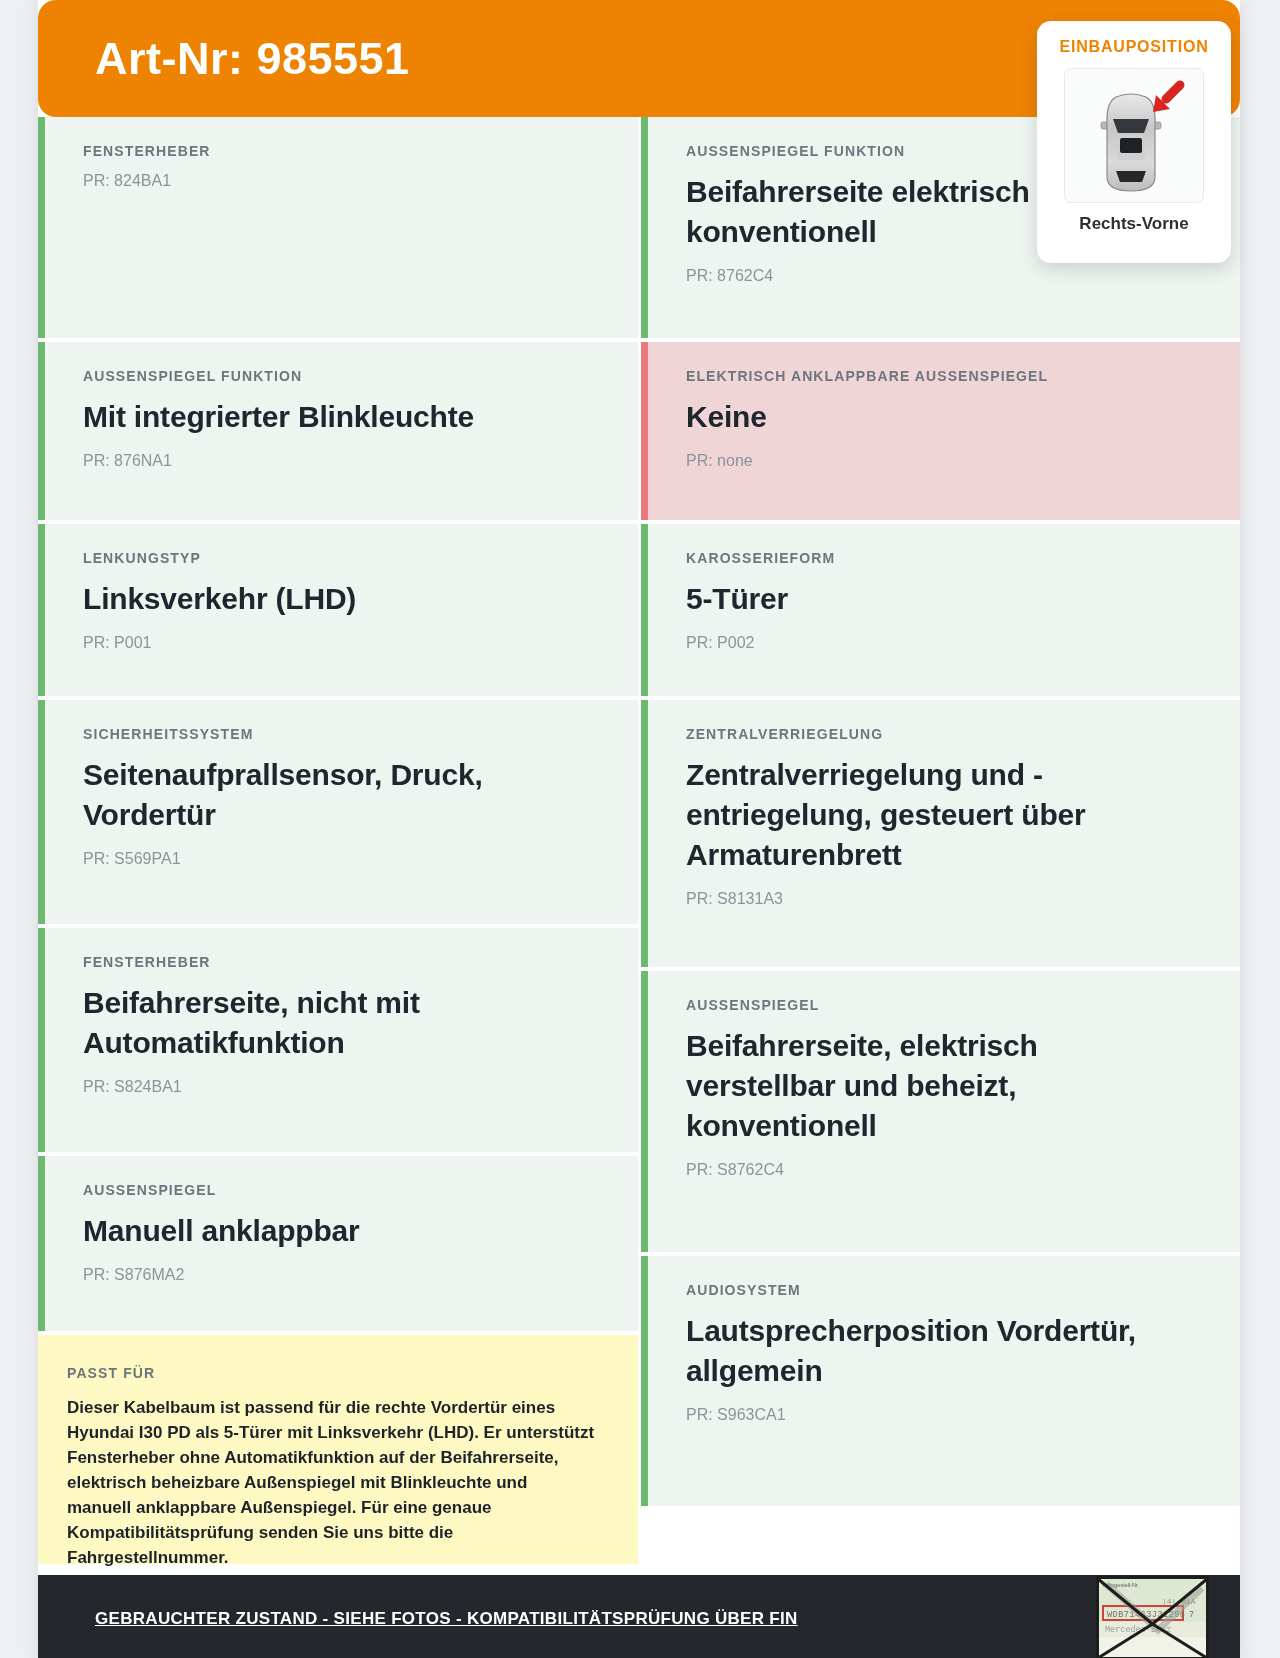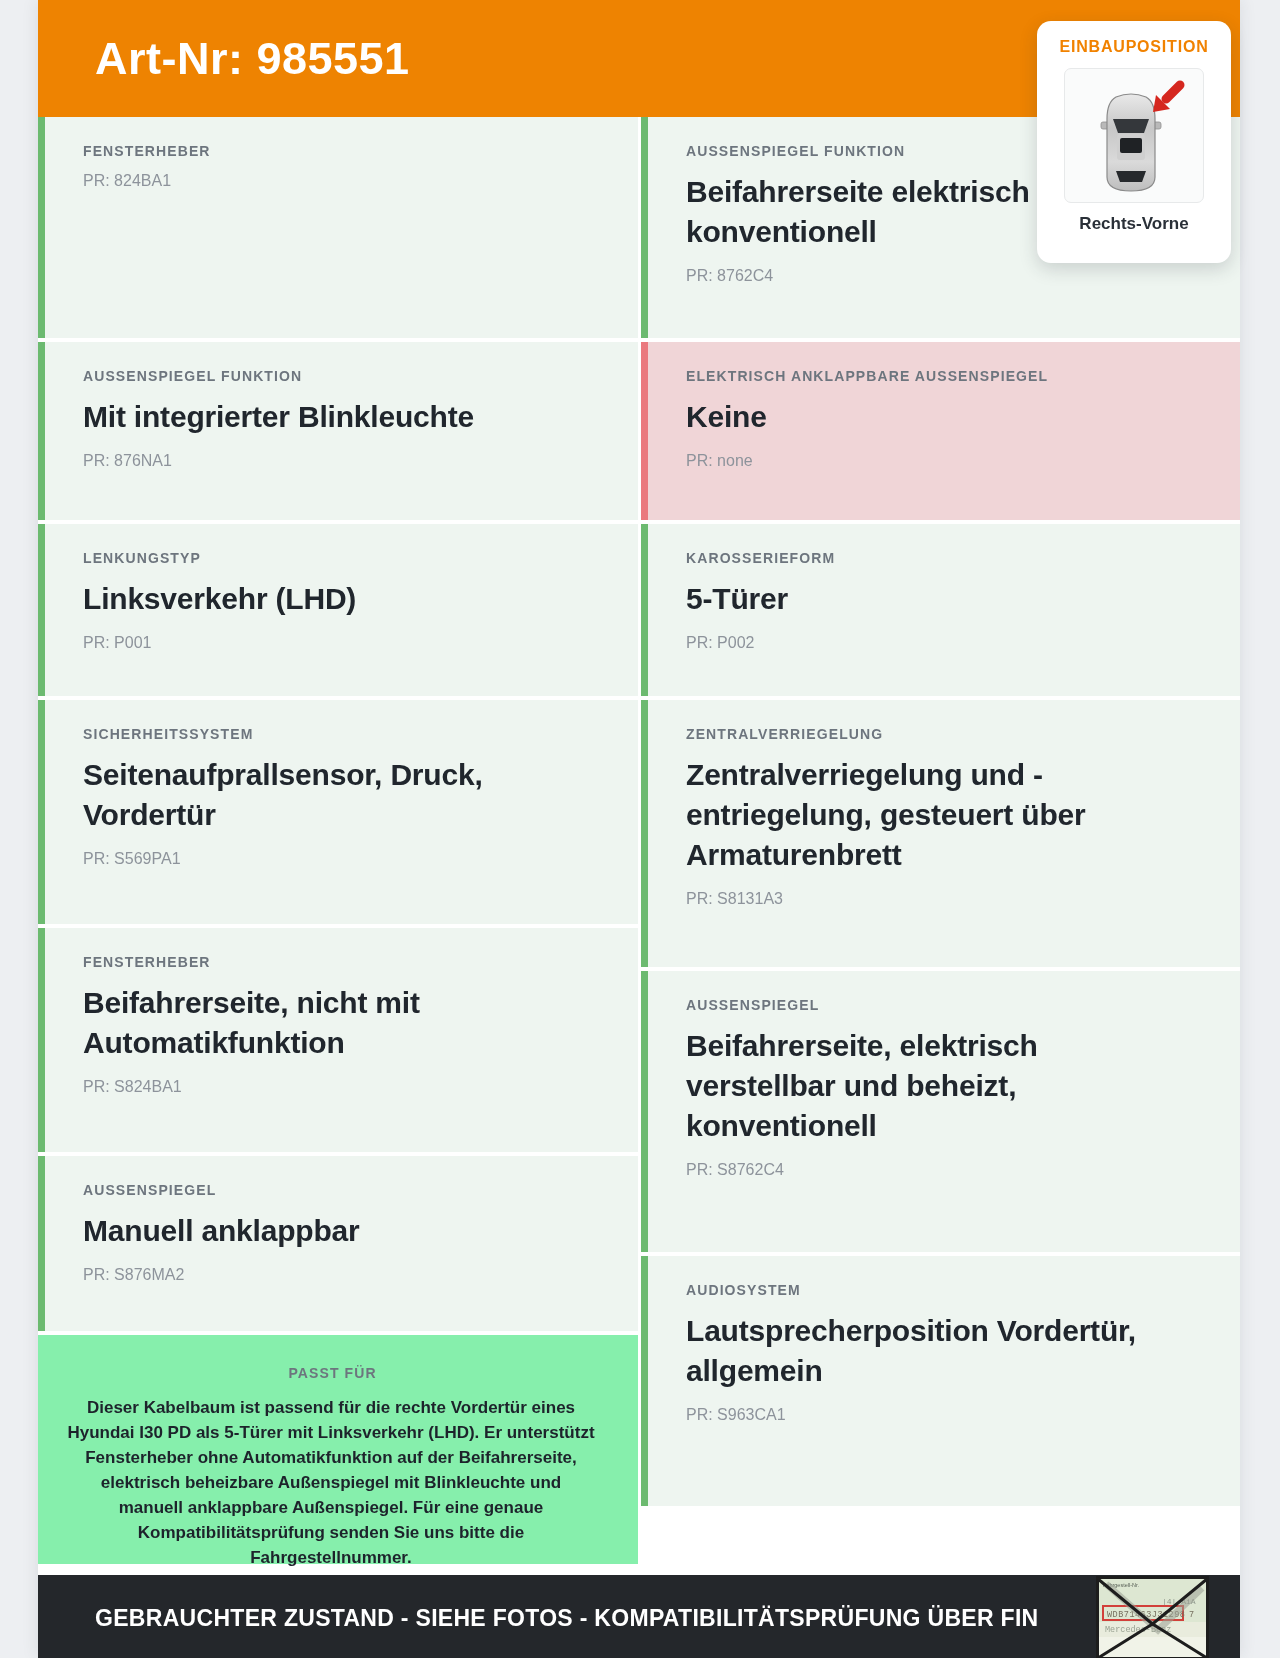--- a/index.html
+++ b/index.html
@@ -17,20 +17,21 @@
     height:1658px;
     box-shadow:0 0 16px rgba(40,45,55,.10);
   }
   
   .topbar {
     height:117px;
     background:#ee8301;
     display:flex;
     align-items:center;
     padding-left:57px;
+    border-radius:18px;
   }
   .topbar h1 {
     color:#ffffff;
     font-size:45px;
     font-weight:bold;
     letter-spacing:.5px;
   }
   
   .grid { display:flex; gap:3px; align-items:flex-start; }
   .col { display:flex; flex-direction:column; }
@@ -65,24 +66,23 @@
   }
   .card-pr {
     font-size:16px;
     color:#8d939b;
   }
   .ht-221{height:221px} .ht-178{height:178px} .ht-172{height:172px}
   .ht-220{height:224px} .ht-224{height:224px} .ht-175{height:175px}
   .ht-267{height:267px} .ht-281{height:281px} .ht-250{height:250px}
   
   .passt-card {
-    background:#86efac;
+    background:#fef9c3;
     height:229px;
     padding:30px 40px 0 29px;
-    text-align:center;
   }
   .passt-label {
     font-size:14px;
     font-weight:bold;
     letter-spacing:1.1px;
     color:#6d757e;
     margin-bottom:14px;
   }
   .passt-text {
     width:528px;
@@ -96,23 +96,24 @@
     position:relative;
     margin-top:11px;
     height:87px;
     background:#24272b;
     display:flex;
     align-items:center;
     padding-left:57px;
   }
   .bottombar .bar-text {
     color:#ffffff;
-    font-size:23px;
+    font-size:17px;
     font-weight:bold;
     letter-spacing:.3px;
+    text-decoration:underline;
   }
   .stamp {
     position:absolute;
     top:1px;
     right:31px;
     width:113px;
     height:84px;
   }
   
   .einbau-card {

